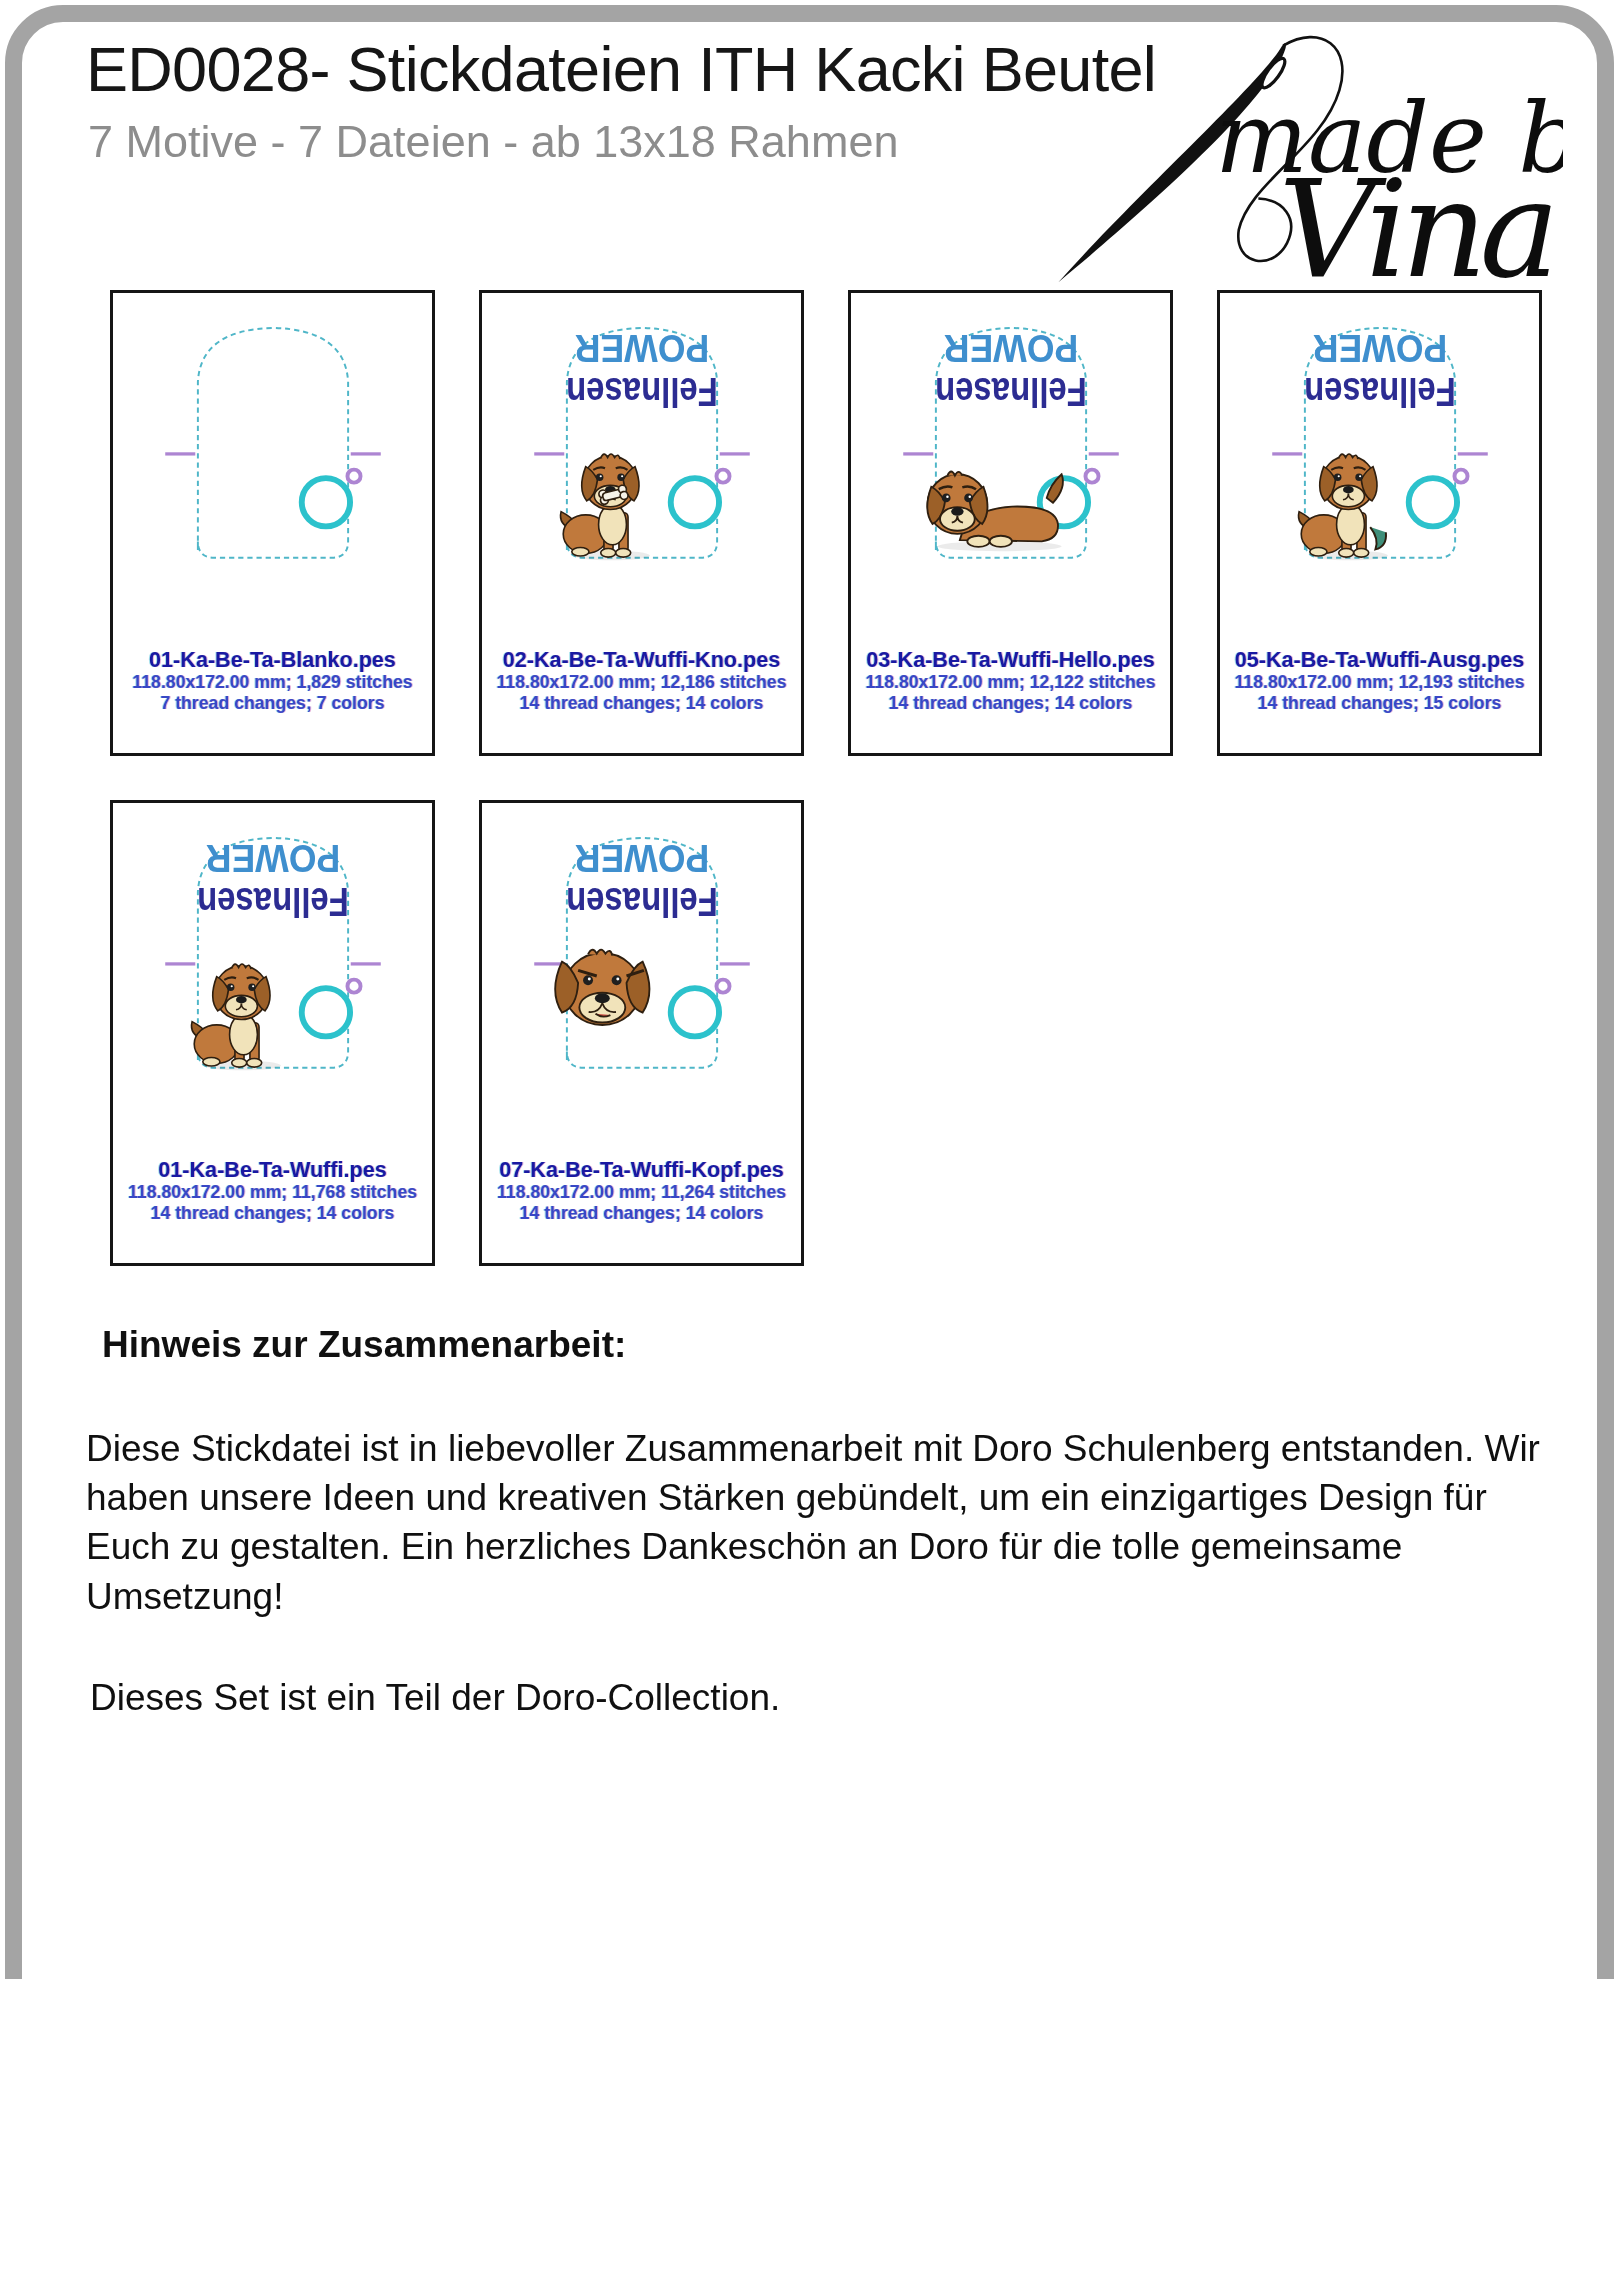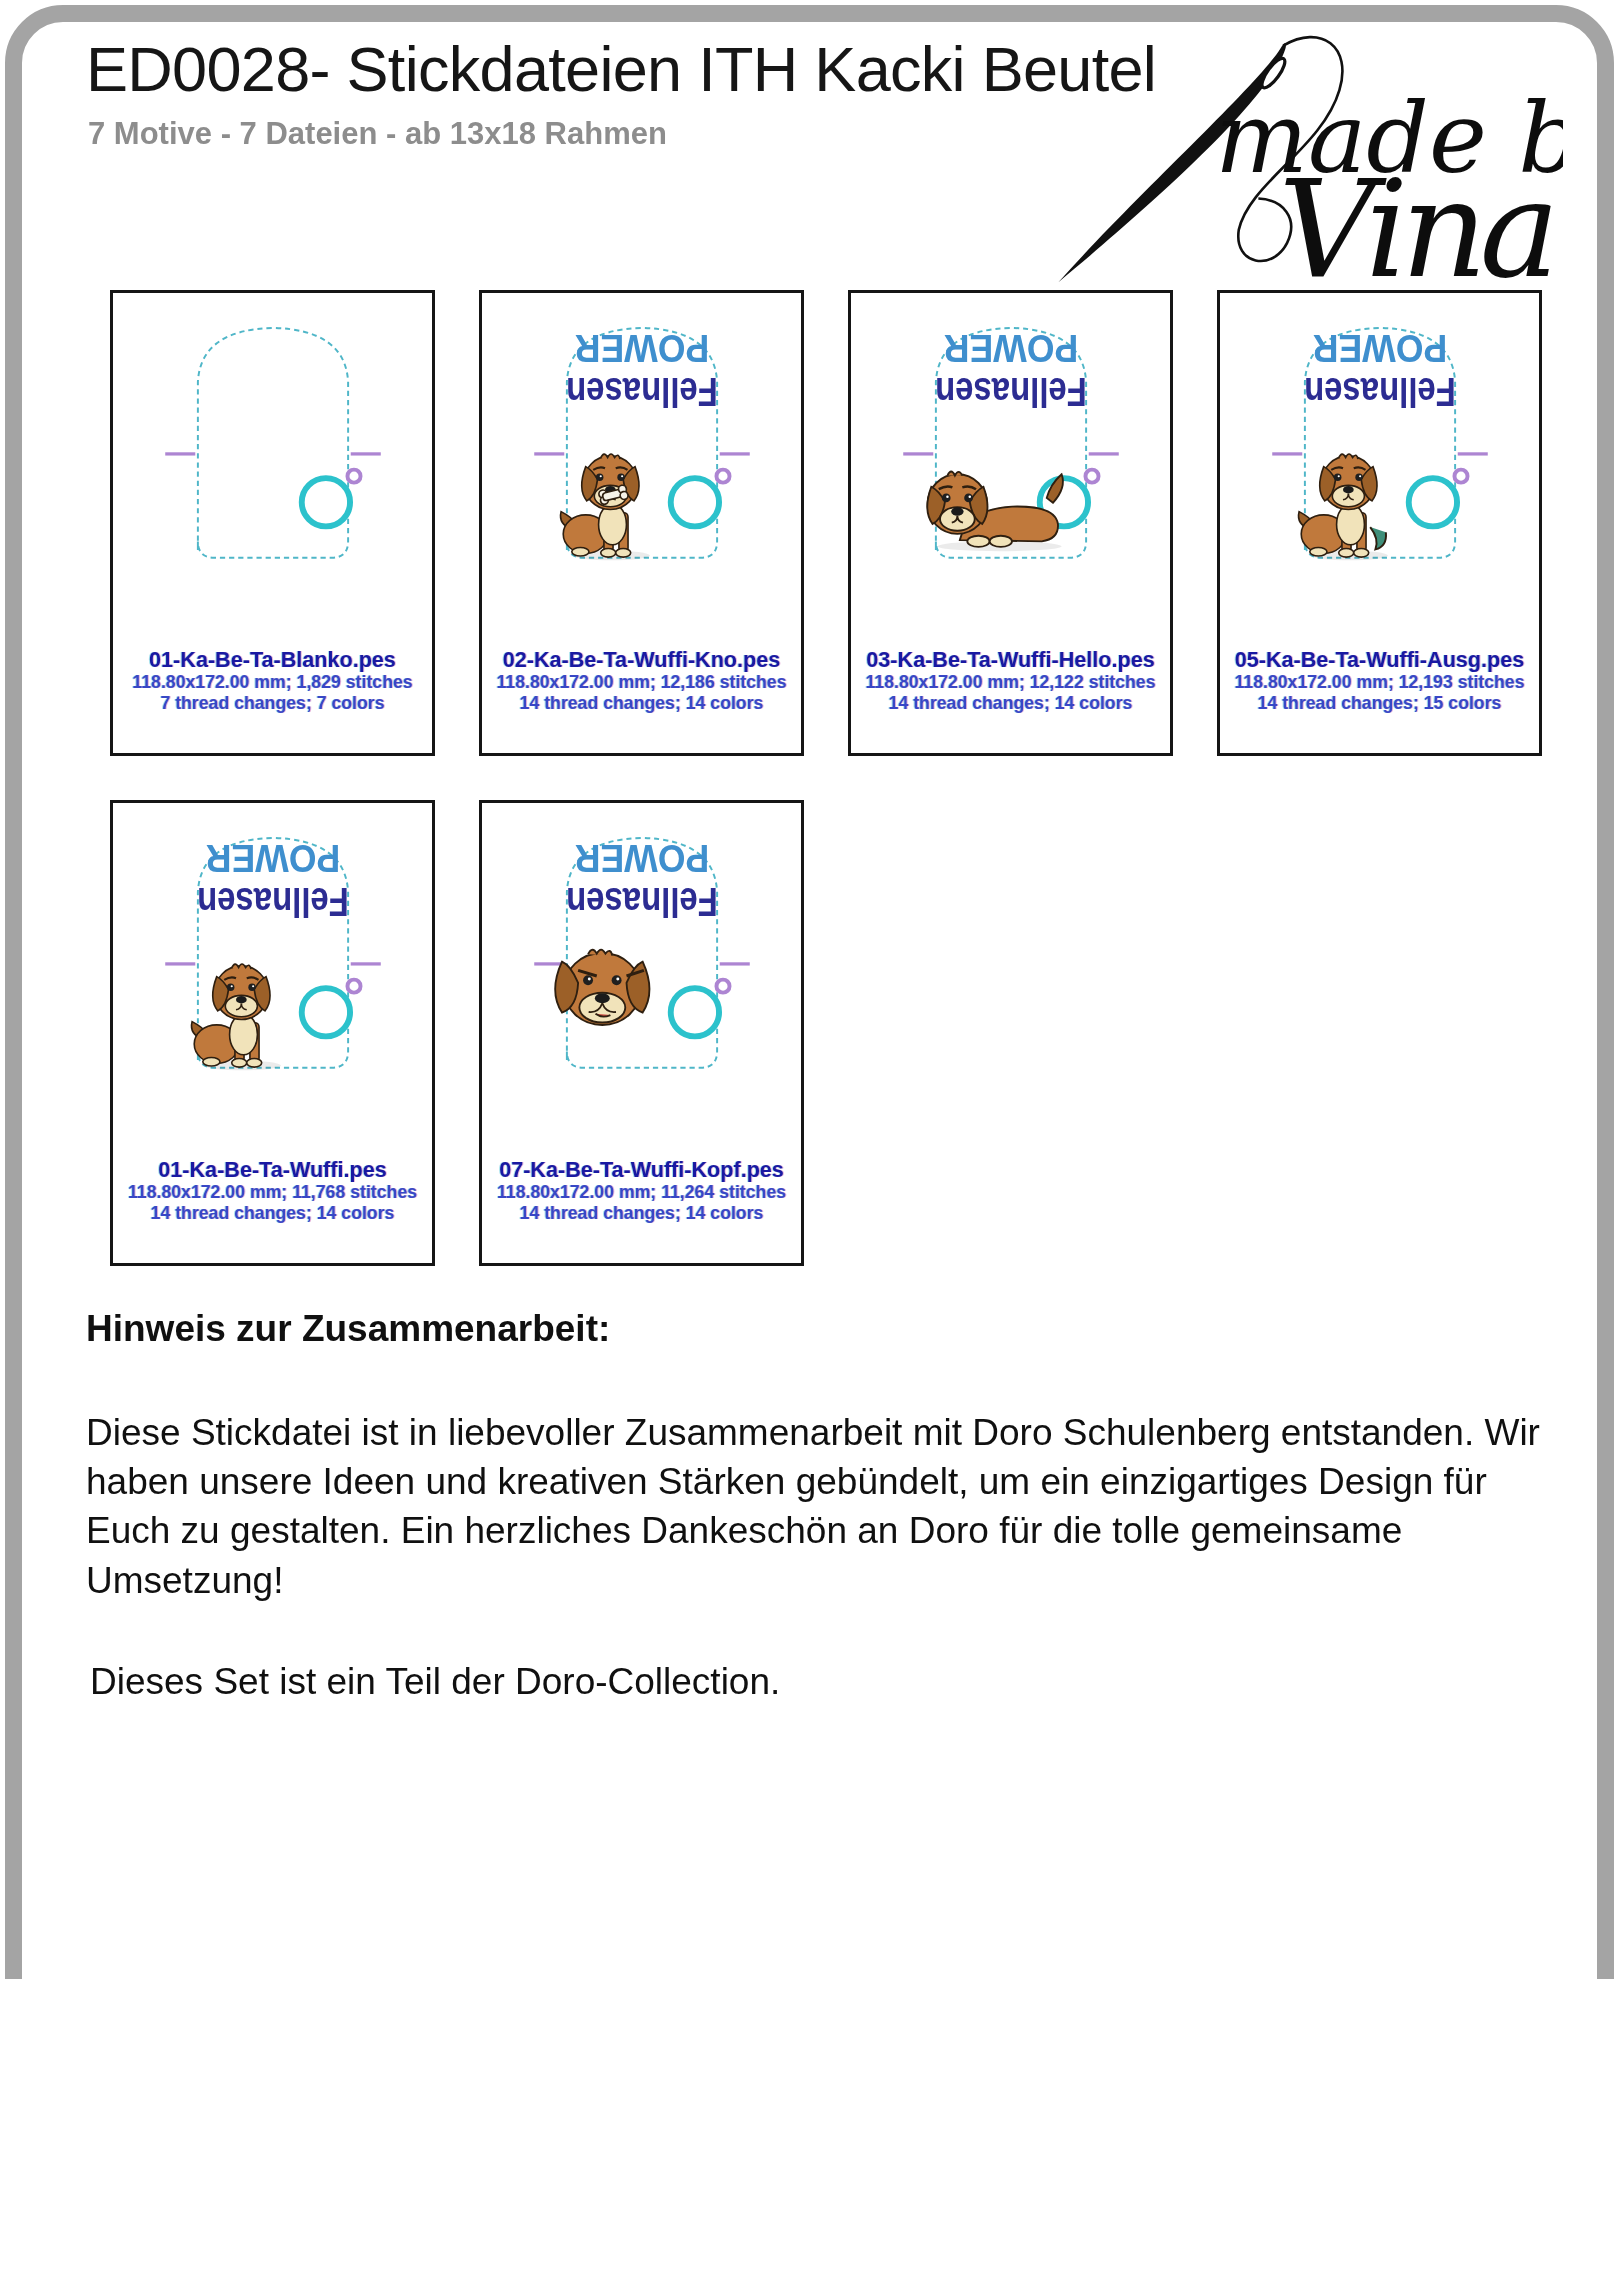--- a/index.html
+++ b/index.html
@@ -4,37 +4,37 @@
 <style>
   html,body{margin:0;padding:0;background:#ffffff;}
   #page{position:relative;width:1623px;height:1979px;background:#ffffff;overflow:hidden;
         font-family:"Liberation Sans",sans-serif;}
   
   .frame{position:absolute;left:4.6px;top:4.6px;width:1609px;height:2284px;
          border:17.7px solid #a4a4a4;border-radius:58px;box-sizing:border-box;}
   
   .title{position:absolute;left:86px;top:33px;font-size:63px;font-weight:400;color:#161616;
          letter-spacing:-0.7px;white-space:nowrap;}
-  .subtitle{position:absolute;left:88px;top:116px;font-size:31px;font-weight:700;color:#8d8d8d;
+  .subtitle{position:absolute;left:88px;top:116px;font-size:45px;font-weight:400;color:#8d8d8d;
          letter-spacing:0;white-space:nowrap;}
   
   .logo{position:absolute;left:1040px;top:9.2px;z-index:5;}
   
   .grid{position:absolute;left:110px;top:290px;display:grid;
         grid-template-columns:repeat(4,325px);grid-auto-rows:466px;column-gap:29px;row-gap:23px;gap:44px;}
   .thumb{border:3.9px solid #151515;background:#ffffff;box-sizing:border-box;
          display:flex;flex-direction:column;align-items:center;}
   .bag{margin-top:11.8px;}
   .caption{margin-top:84px;text-align:center;line-height:1.18;
            text-shadow:1px 0 0 rgba(180,40,150,.35),-1px 0 0 rgba(0,170,200,.35);}
   .caption .fn{font-size:21.6px;font-weight:bold;color:#1919a2;}
   .caption .ln{font-size:17.7px;font-weight:bold;color:#3847c6;}
   
   .note{position:absolute;left:86px;top:1308px;width:1472px;color:#101010;}
-  .note .h{font-size:37px;font-weight:600;margin:0;}
+  .note .h{font-size:37px;font-weight:600;margin:16px;}
   .note .p1{font-size:37px;margin:58px 0 0 0;line-height:1.33;}
   .note .p2{font-size:37px;margin:52px 0 0 4px;line-height:1.33;}
   
   .footer{position:absolute;right:122px;top:2219px;font-size:50px;color:#8b5cf6;}
   svg text{font-family:"Liberation Sans",sans-serif;}
   .scriptxt{font-family:"DejaVu Serif",serif;font-style:italic;}
 </style>
 </head>
 <body>
 

